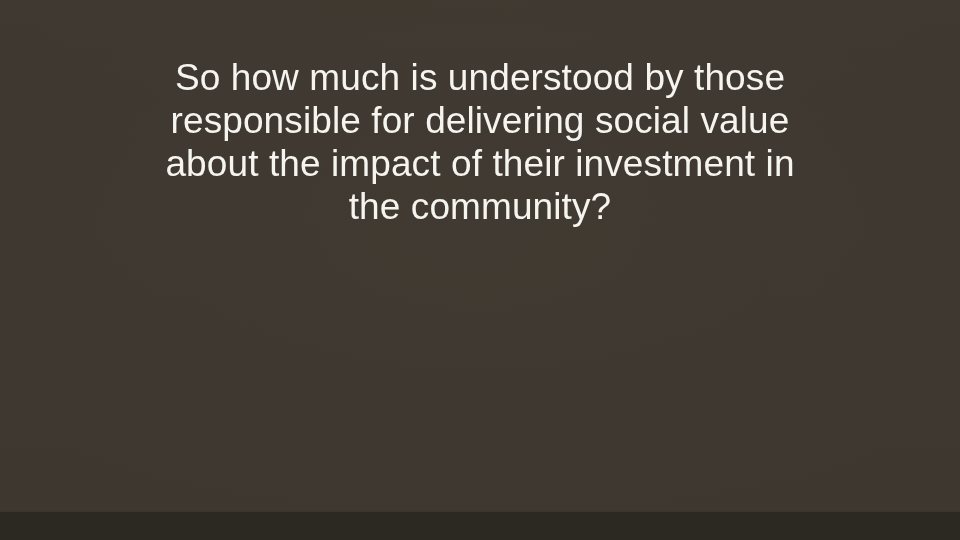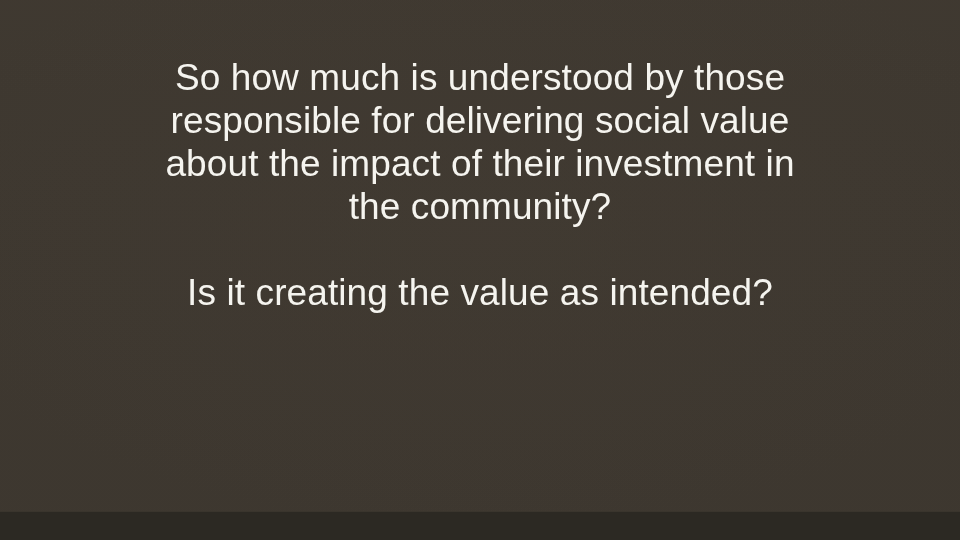--- a/index.html
+++ b/index.html
@@ -85,21 +85,20 @@
 
   <div class="slide-texture"></div>
 
   <div class="slide-body">
     <div class="text-block" style="color: rgb(245, 244, 239);">
 
       <p class="paragraph para-question-main">So how much is understood by those responsible for delivering social value about the impact of their investment in the community?</p>
 
       <div class="paragraph-spacer"></div>
 
-      <p class="paragraph">Is it creating the value as intended?</p>
 
       <div class="paragraph-spacer"></div>
 
 
     </div>
   </div>
 
   <div class="slide-footer-band" style="background: rgb(44, 41, 35);"></div>
 
 </div>

